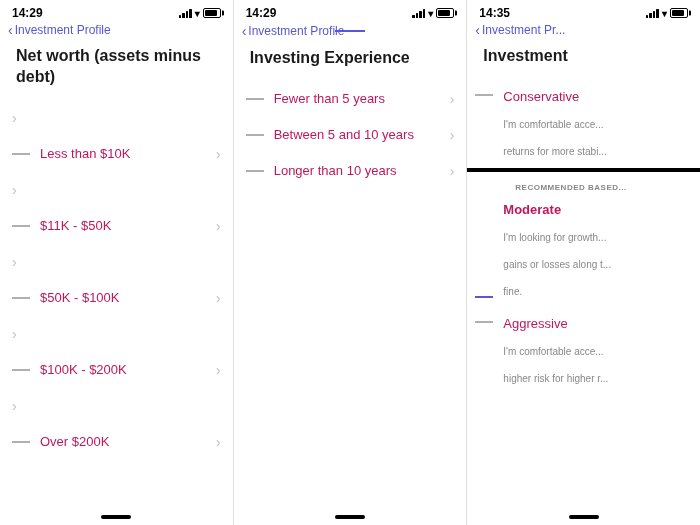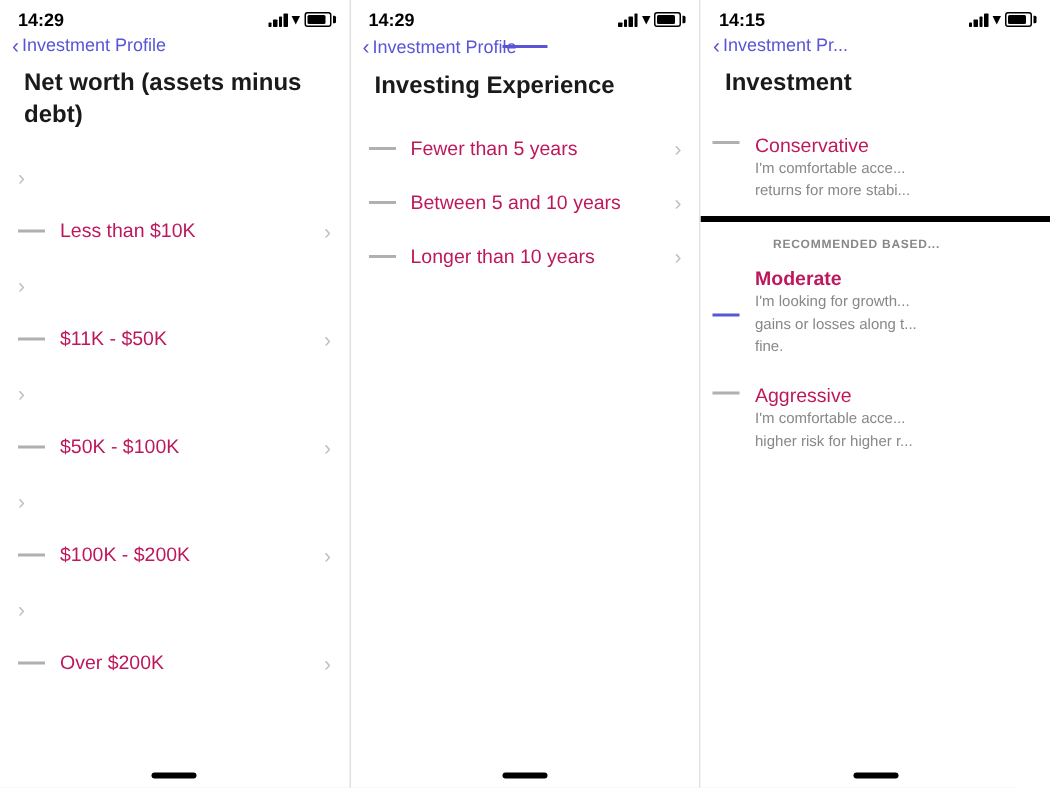--- a/index.html
+++ b/index.html
@@ -178,21 +178,21 @@
 
     .item-text {
       flex: 1;
       font-size: 13px;
       color: #be185d;
     }
 
     .item-text-sub {
       font-size: 10px;
       color: #888;
-      margin-top: 2px;
+      margin-top: 14px;
       line-height: 1.3;
     }
 
     .item-right-chevron {
       color: #c0c0c0;
       font-size: 14px;
       margin-left: 4px;
     }
 
     .recommended-label {
@@ -356,21 +356,21 @@
         <span class="item-text">Longer than 10 years</span>
         <span class="item-right-chevron">›</span>
       </div>
     </div>
 
     <div class="bottom-indicator"></div>
   </div>
 
   <div class="screen screen-4">
     <div class="status-bar">
-      <span class="status-time">14:15</span>
+      <span class="status-time">14:35</span>
       <div class="status-icons">
         <div class="signal-bars">
           <div class="signal-bar" style="height:3px"></div>
           <div class="signal-bar" style="height:5px"></div>
           <div class="signal-bar" style="height:7px"></div>
           <div class="signal-bar" style="height:9px"></div>
         </div>
         <span class="wifi-icon">▾</span>
         <div class="battery-icon">
           <div class="battery-fill"></div>
@@ -395,21 +395,21 @@
           <span class="item-text">Conservative</span>
           <span class="item-text-sub partial-text">I'm comfortable acce...</span>
           <span class="item-text-sub partial-text">returns for more stabi...</span>
         </div>
       </div>
 
       <div style="padding: 4px 8px 0 8px; border-top: 4px solid #000000;">
         <span class="recommended-label">RECOMMENDED BASED...</span>
       </div>
 
-      <div class="list-item" style="align-items: center; padding: 8px 8px;">
+      <div class="list-item" style="align-items: flex-end; padding: 8px 8px;">
         <div class="item-dash recommended" style="margin-top: 5px;"></div>
         <div class="item-with-sub">
           <span class="item-text" style="font-weight: 600;">Moderate</span>
           <span class="item-text-sub partial-text">I'm looking for growth...</span>
           <span class="item-text-sub partial-text">gains or losses along t...</span>
           <span class="item-text-sub partial-text">fine.</span>
         </div>
       </div>
 
       <div class="list-item" style="align-items: flex-start; padding: 10px 8px;">

